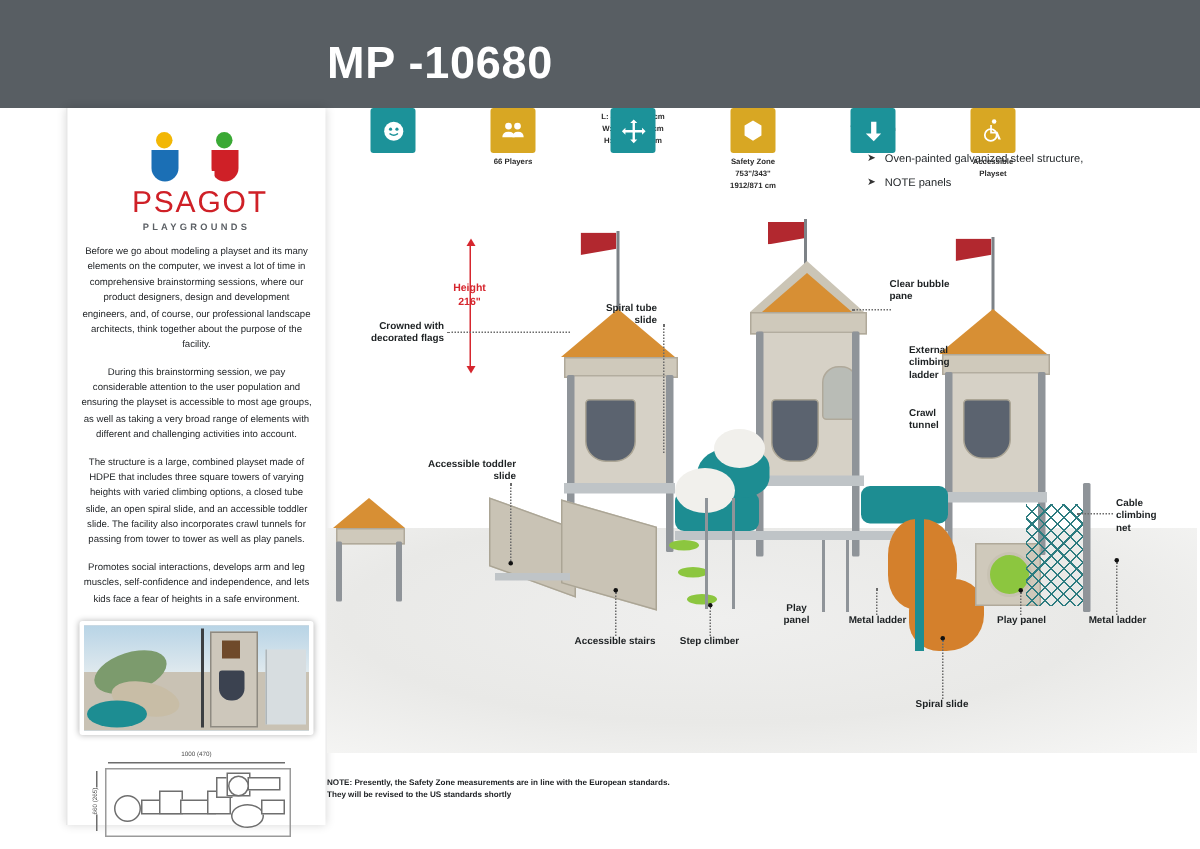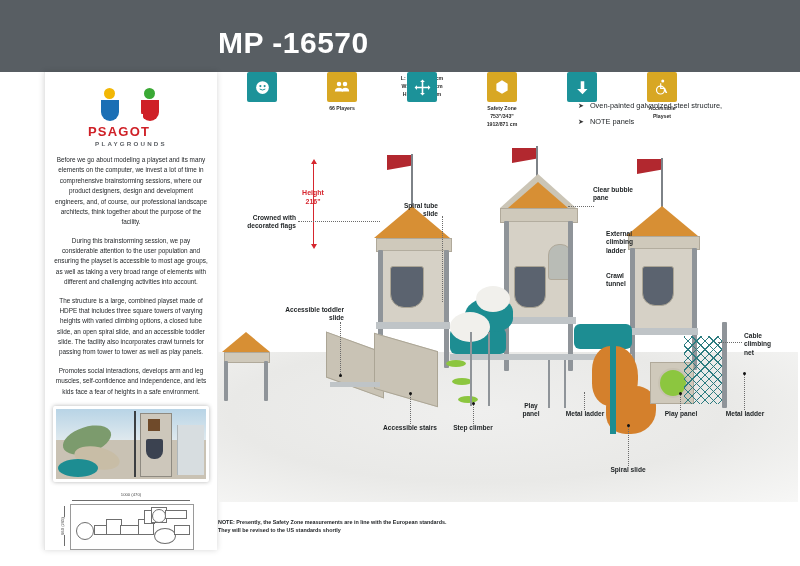--- a/index.html
+++ b/index.html
@@ -54,21 +54,21 @@
   }
   .logo-wrap{margin:16px auto 4px;width:86px;}
   .logo-glyphs{position:relative;height:34px;}
   .logo-dot{position:absolute;width:11px;height:11px;border-radius:50%;}
   .logo-dot.y{background:#f2b705;left:16px;top:0;}
   .logo-dot.g{background:#3aa935;left:56px;top:0;}
   .logo-arc{position:absolute;top:12px;width:18px;height:21px;}
   .logo-arc.blue{left:13px;background:#1b6fb5;border-bottom-left-radius:9px;border-bottom-right-radius:9px;}
   .logo-arc.red{left:53px;background:#cf2027;border-bottom-left-radius:9px;border-bottom-right-radius:9px;}
   .logo-bridge{position:absolute;left:31px;top:26px;width:24px;height:7px;background:#fff;}
-  .logo-name{text-align:left;font-size:13px;font-weight:bold;color:#cf2027;letter-spacing:1.2px;margin-top:2px;}
+  .logo-name{text-align:center;font-size:20px;font-weight:normal;color:#cf2027;letter-spacing:1.2px;margin-top:2px;}
   .logo-sub{text-align:center;font-size:6.2px;font-weight:bold;color:#5d6166;letter-spacing:2.2px;margin-top:1px;}
 
   .side-para{
     font-size:6.4px;line-height:1.62;color:#25282b;
     text-align:center;margin:8px 9px 0;
   }
   .photo{
     margin:9px auto 0;width:150px;height:70px;
     border:3px solid #ffffff;box-shadow:0 0 4px rgba(0,0,0,0.3);
     background:#9fb6c4;position:relative;overflow:hidden;border-radius:2px;
@@ -135,21 +135,21 @@
     position:absolute;left:218px;top:518px;width:230px;
     font-size:5.4px;line-height:1.5;color:#1c1f22;font-weight:bold;
   }
 </style>
 </head>
 <body>
 
 <div id="page">
 
   <div class="header-band"></div>
-  <div class="header-title">MP -16570</div>
+  <div class="header-title">MP -10680</div>
 
   <div class="icon-strip">
 
     <div class="icon-item">
       <div class="icon-box teal">
         <svg width="17" height="17" viewBox="0 0 24 24">
             <circle cx="12" cy="12" r="9" fill="#fff"></circle>
             <circle cx="9" cy="10" r="1.5" fill="#1c9299"></circle>
             <circle cx="15" cy="10" r="1.5" fill="#1c9299"></circle>
             <path d="M8.5 14.5q3.5 2.5 7 0" stroke="#1c9299" stroke-width="1.4" fill="none" stroke-linecap="round"></path>

